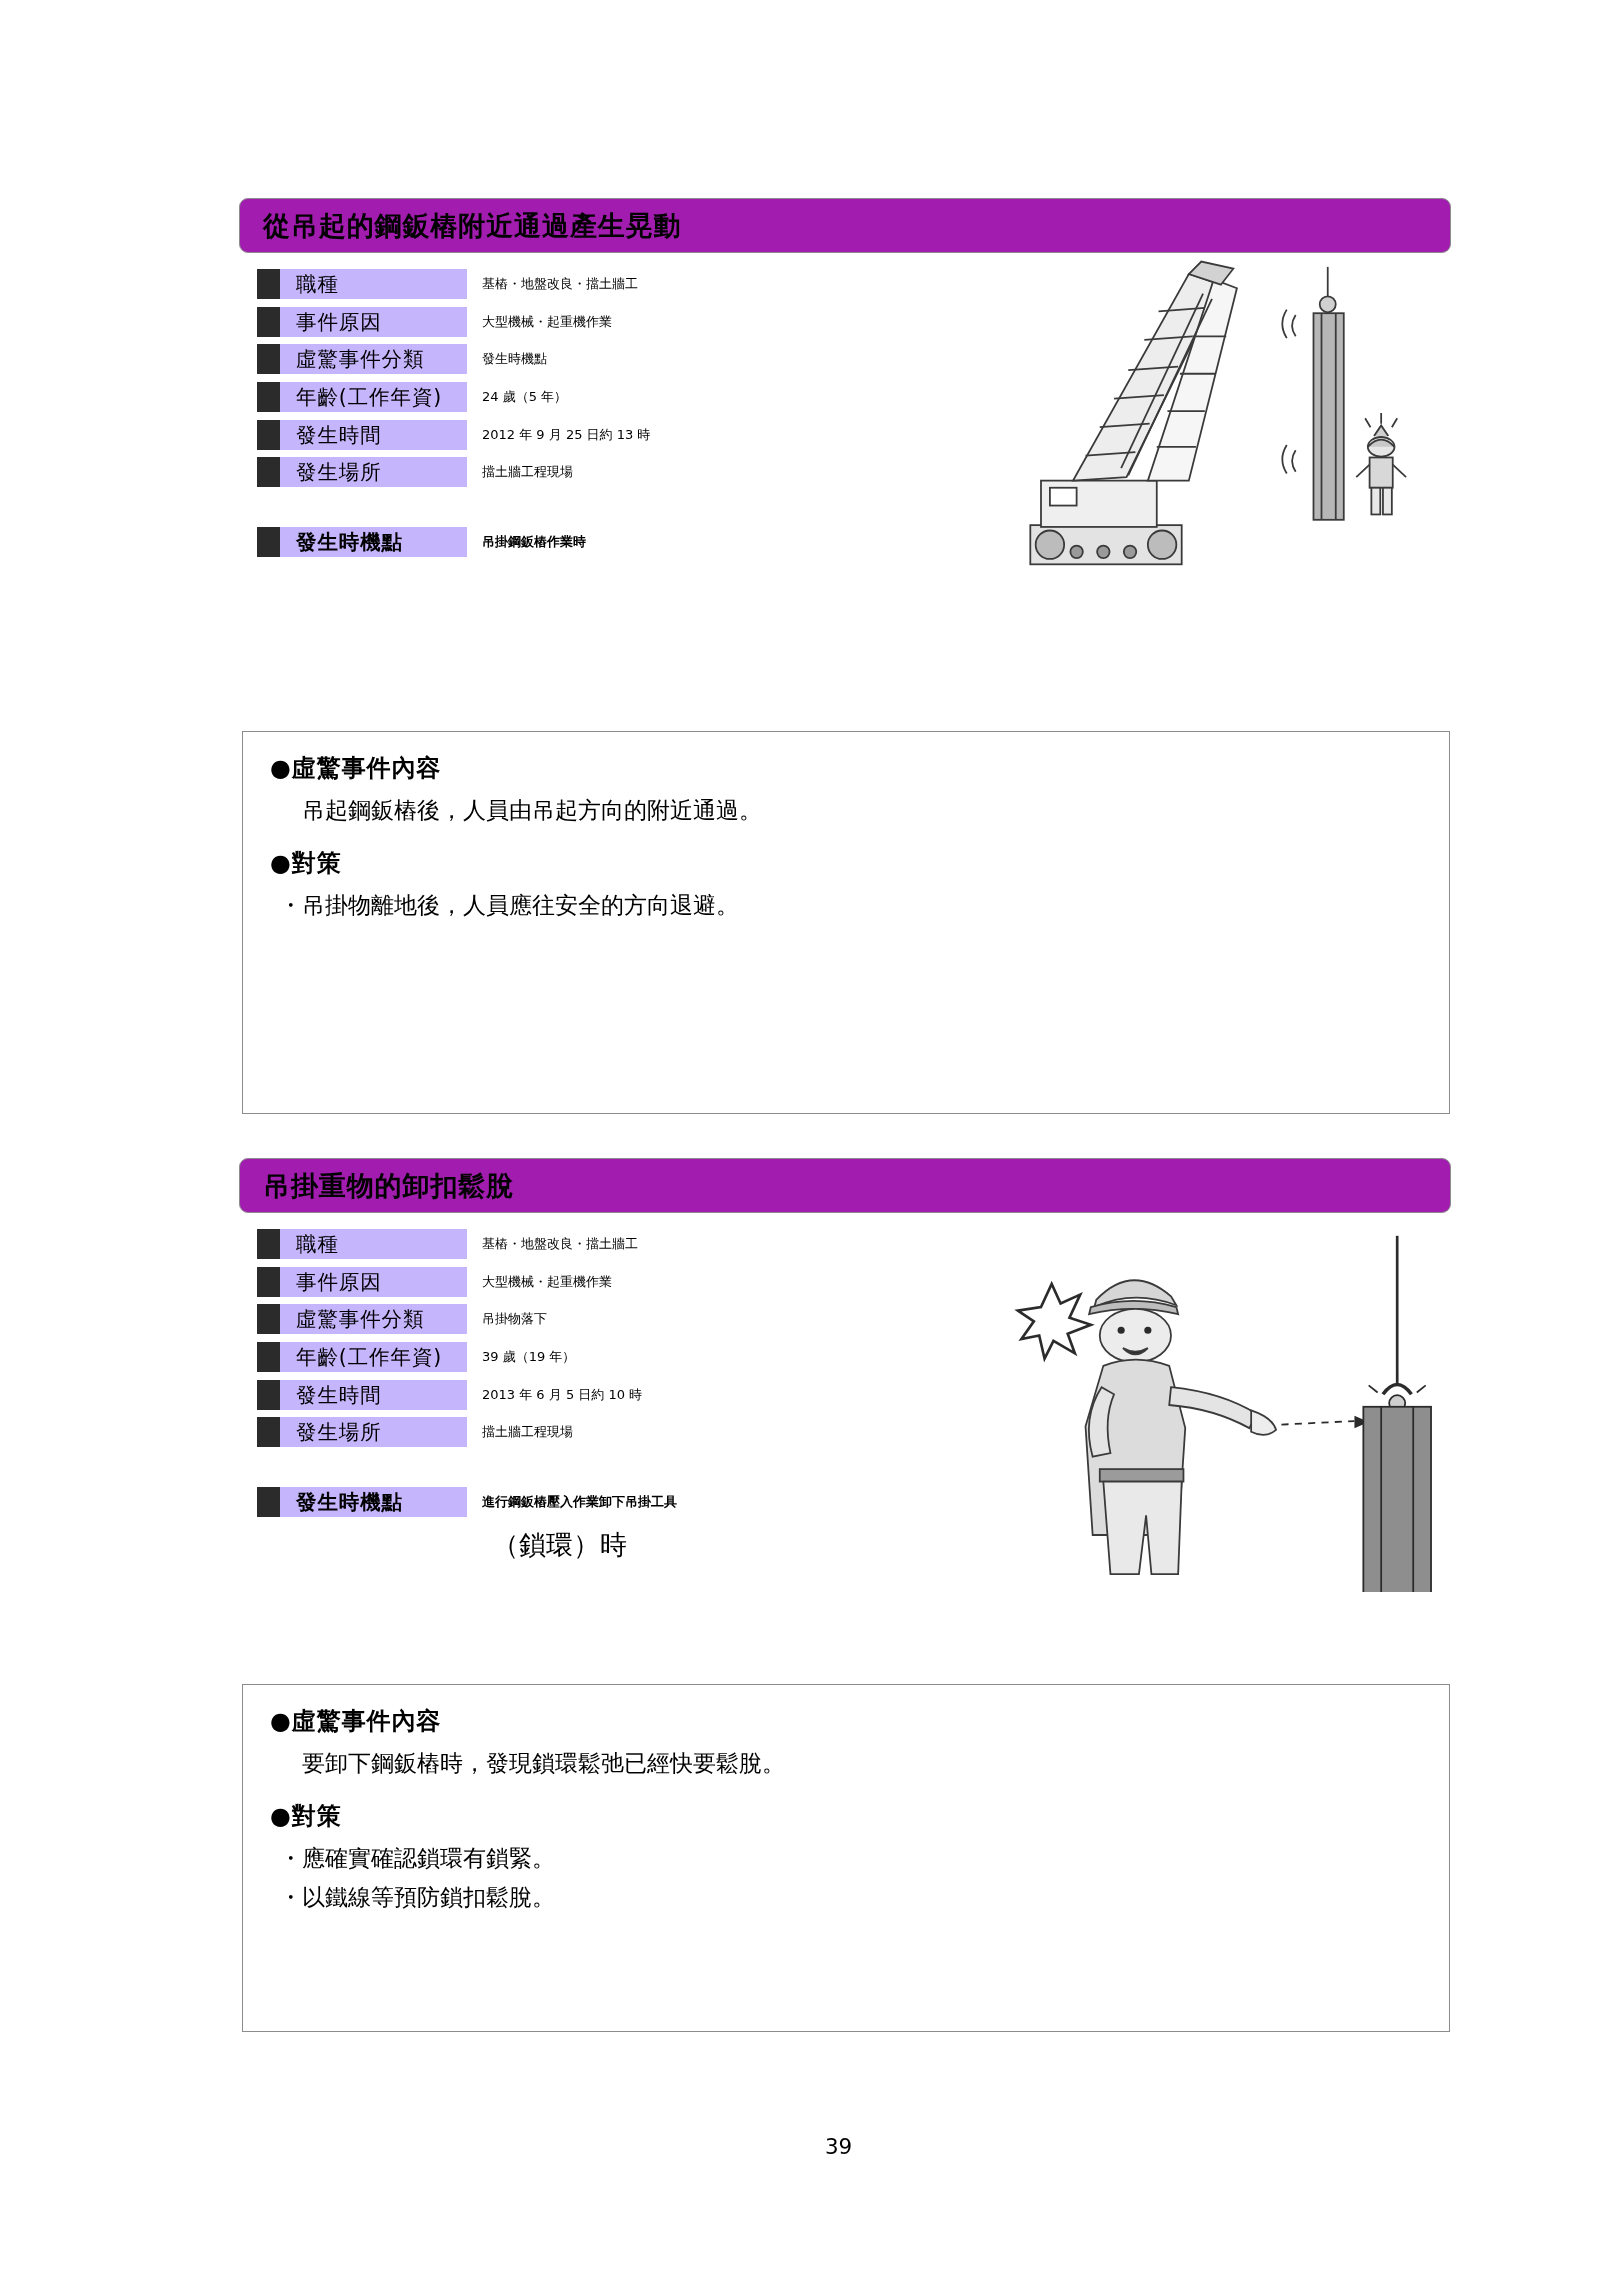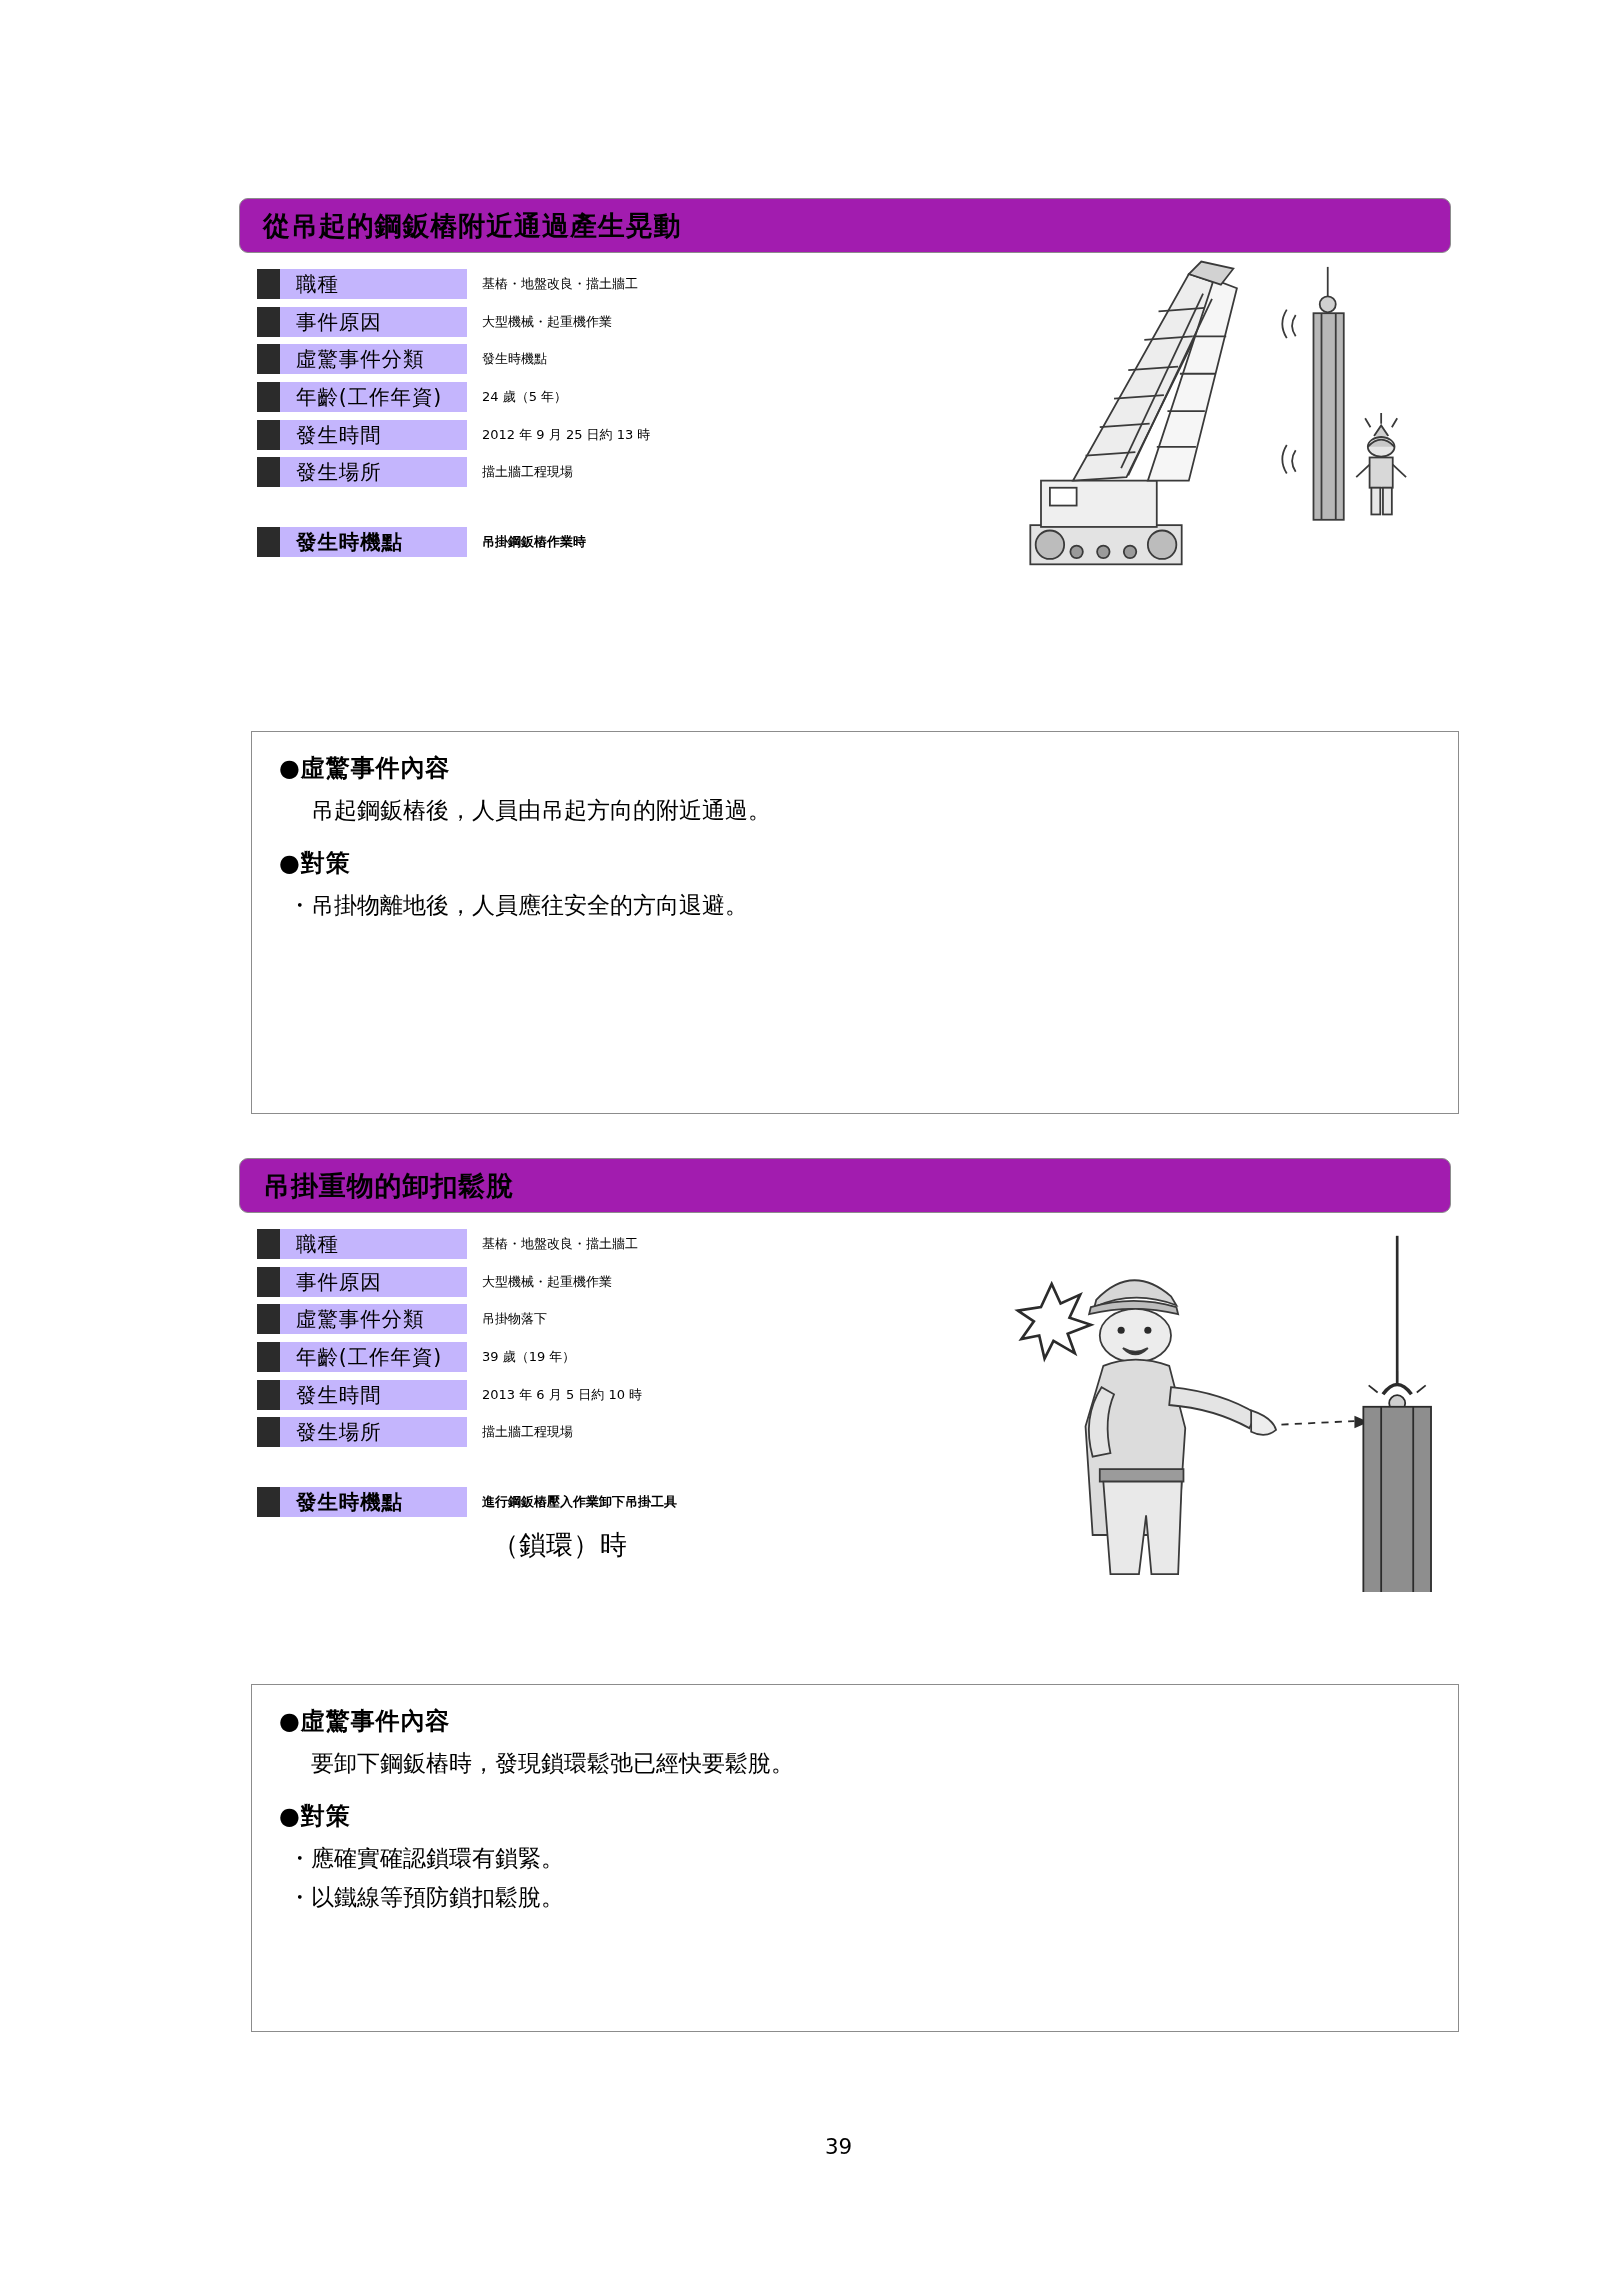--- a/index.html
+++ b/index.html
@@ -102,21 +102,21 @@
     position: absolute;
     right: 9px;
     top: -9px;
     width: 428px;
     height: 374px;
   }
 
   
   .detail-box {
     position: absolute;
-    left: 251px;
+    left: 242px;
     width: 1208px;
     border: 1.8px solid #8c8c8c;
     box-sizing: border-box;
     padding: 19.6px 27px 23px 27px;
   }
   .detail-1 { top: 731px; height: 383px; }
   .detail-2 { top: 1684px; height: 348px; }
 
   .detail-head {
     font-size: 24px;

